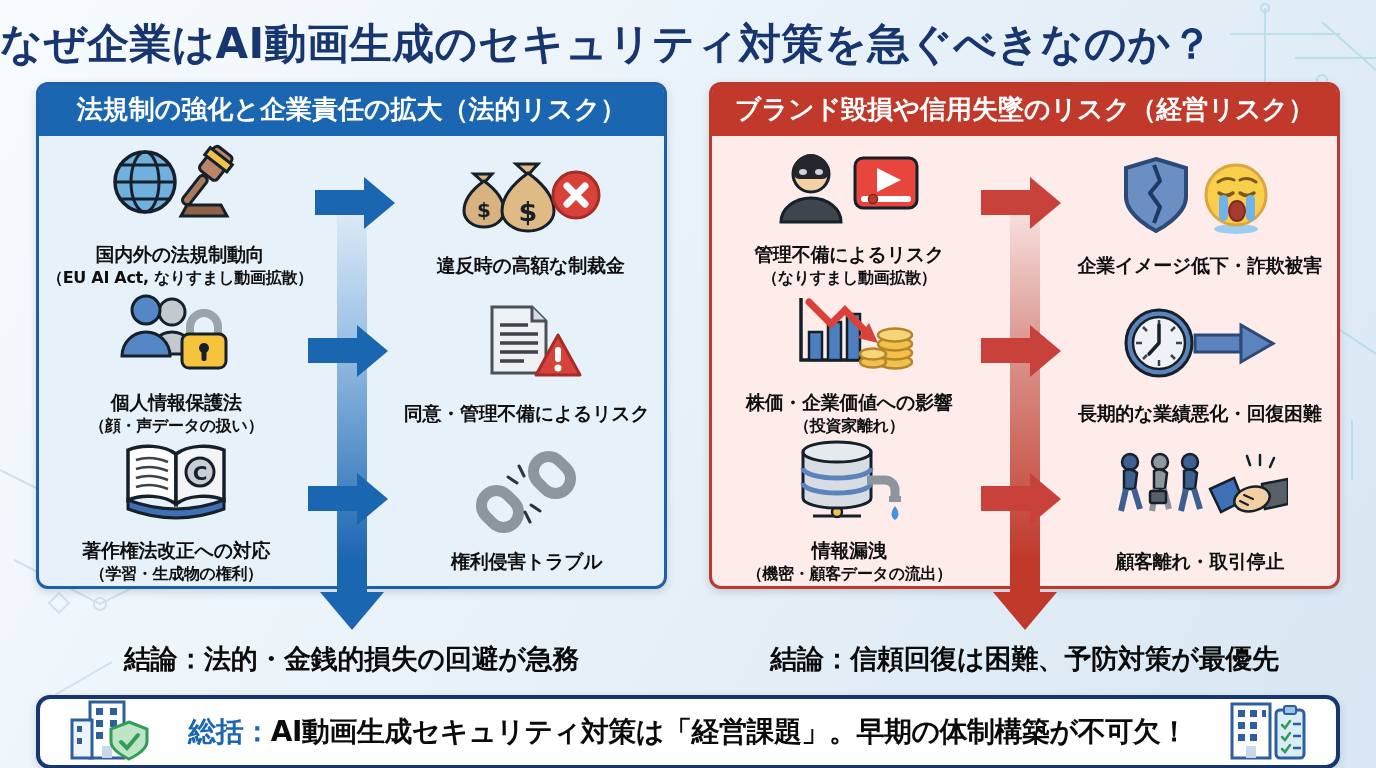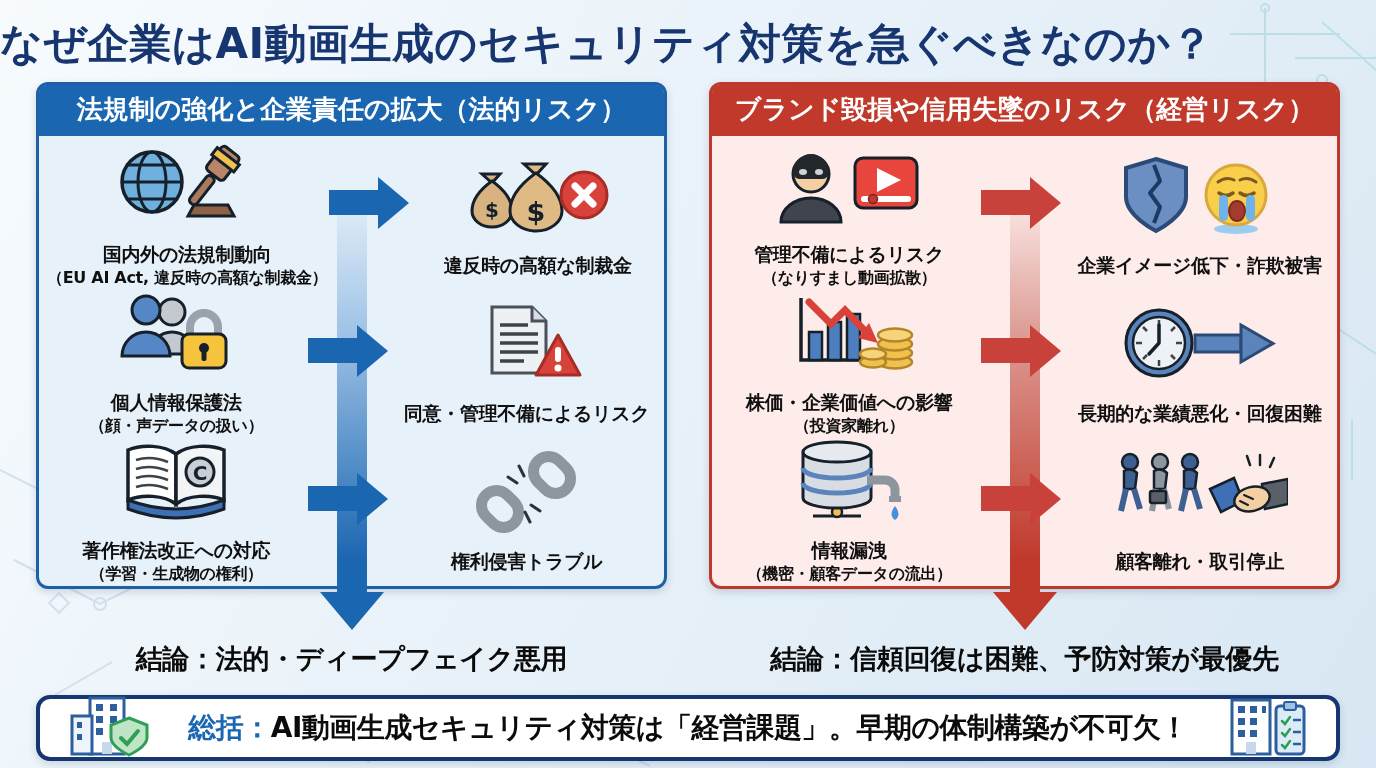--- a/index.html
+++ b/index.html
@@ -63,21 +63,21 @@
     border-left:32px solid transparent; border-right:32px solid transparent;
     border-top:38px solid var(--accent);
   }
 
   .conclusion {
     margin-top:52px; text-align:center;
     font-size:27px; font-weight:800; color:#0b0b0b; letter-spacing:-.3px;
   }
 
   .summary-bar {
-    margin:18px 36px 0; height:66px; background:#ffffff;
+    margin:18px 36px 0; height:74px; background:#ffffff;
     border:4px solid #17356f; border-radius:14px;
     display:flex; align-items:center; padding:0 26px;
     box-shadow:0 3px 8px rgba(30,60,90,.18); position:relative; z-index:4;
   }
   .summary-text { flex:1; text-align:center; font-size:28px; font-weight:800; color:#0b0b0b; letter-spacing:-.5px; }
   .summary-label { color:#1b66b1; }
 </style>
 </head>
 <body>
 
@@ -116,21 +116,21 @@
                   <path d="M10 40 h60 M14 23 h52 M14 57 h52" stroke="#15202b" stroke-width="3" fill="none"></path>
                   <g transform="translate(104,30) rotate(38)" stroke="#15202b" stroke-width="3">
                     <rect x="-11" y="-26" width="22" height="30" rx="4" fill="#b98468"></rect>
                     <rect x="-14" y="-20" width="28" height="9" fill="#f2c04d"></rect>
                     <rect x="-4.5" y="6" width="9" height="34" rx="4" fill="#a97a5e"></rect>
                   </g>
                   <path d="M76 74 h46 l-6 -11 h-34 z" fill="#8f6248" stroke="#15202b" stroke-width="3"></path>
                 </svg>
               </div>
               <div class="item-title">国内外の法規制動向</div>
-              <div class="item-sub">（EU AI Act, 違反時の高額な制裁金）</div>
+              <div class="item-sub">（EU AI Act, なりすまし動画拡散）</div>
             </div>
             <div class="h-arrow"></div>
             <div class="risk-item">
               <div class="item-icon">
                 <svg width="160" height="84" viewBox="0 0 160 84">
                   <g stroke="#15202b" stroke-width="3">
                     <path d="M34 30 l8 -9 h-18 z" fill="#d9b37f"></path>
                     <path d="M34 28 C20 38 14 48 14 58 a20 16 0 0 0 40 0 C54 48 48 38 34 28 Z" fill="#d9b37f"></path>
                     <path d="M78 22 l10 -11 h-22 z" fill="#e0ba84"></path>
                     <path d="M78 20 C60 33 52 46 52 58 a26 20 0 0 0 52 0 C104 46 96 33 78 20 Z" fill="#e0ba84"></path>
@@ -205,21 +205,21 @@
                 </svg>
               </div>
               <div class="item-title">権利侵害トラブル</div>
 
             </div>
           </div>
 
         </div>
       </div>
       <div class="flow-ribbon"></div>
-      <div class="conclusion">結論：法的・ディープフェイク悪用</div>
+      <div class="conclusion">結論：法的・金銭的損失の回避が急務</div>
     </div>
 
     <div class="column col-brand">
       <div class="panel">
         <div class="panel-header">ブランド毀損や信用失墜のリスク（経営リスク）</div>
         <div class="panel-body">
 
           <div class="risk-row">
             <div class="risk-item">
               <div class="item-icon">

